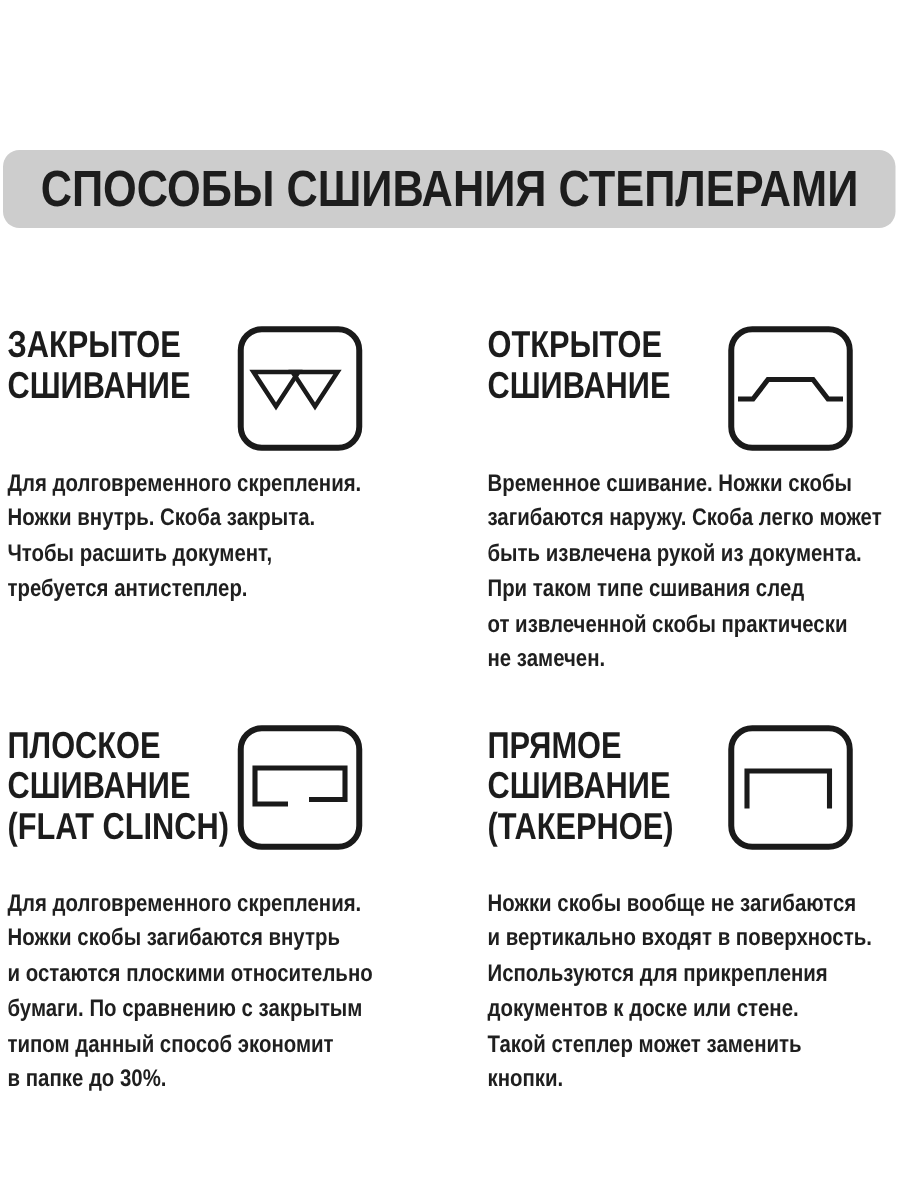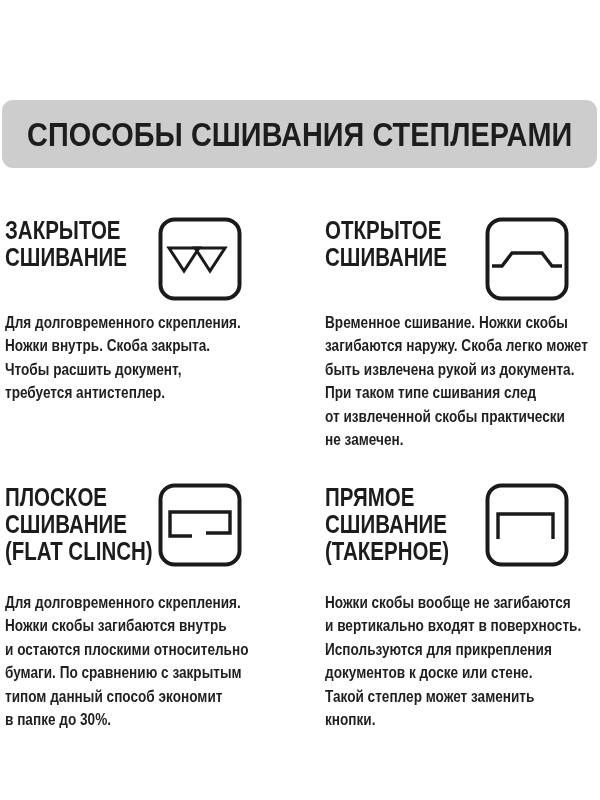--- a/index.html
+++ b/index.html
@@ -2,21 +2,21 @@
 <html><head>
 <meta charset="utf-8">
 <style>
   html,body{margin:0;padding:0;background:#ffffff;}
   #page{
     position:relative;width:600px;height:800px;background:#ffffff;
     overflow:hidden;font-family:"Liberation Sans",sans-serif;
   }
   
   .banner{
-    position:absolute;left:2px;top:100px;width:595px;height:68px;
+    position:absolute;left:2px;top:100px;width:595px;height:52px;
     background:#cdcdcd;border-radius:11px;
     display:flex;align-items:center;justify-content:center;
   }
   .banner-title{
     font-weight:700;font-size:34px;color:#1d1d1d;white-space:nowrap;
     display:inline-block;transform:scaleX(0.85);transform-origin:center center;
     letter-spacing:0px;
   }
   
   .sec-heading{

